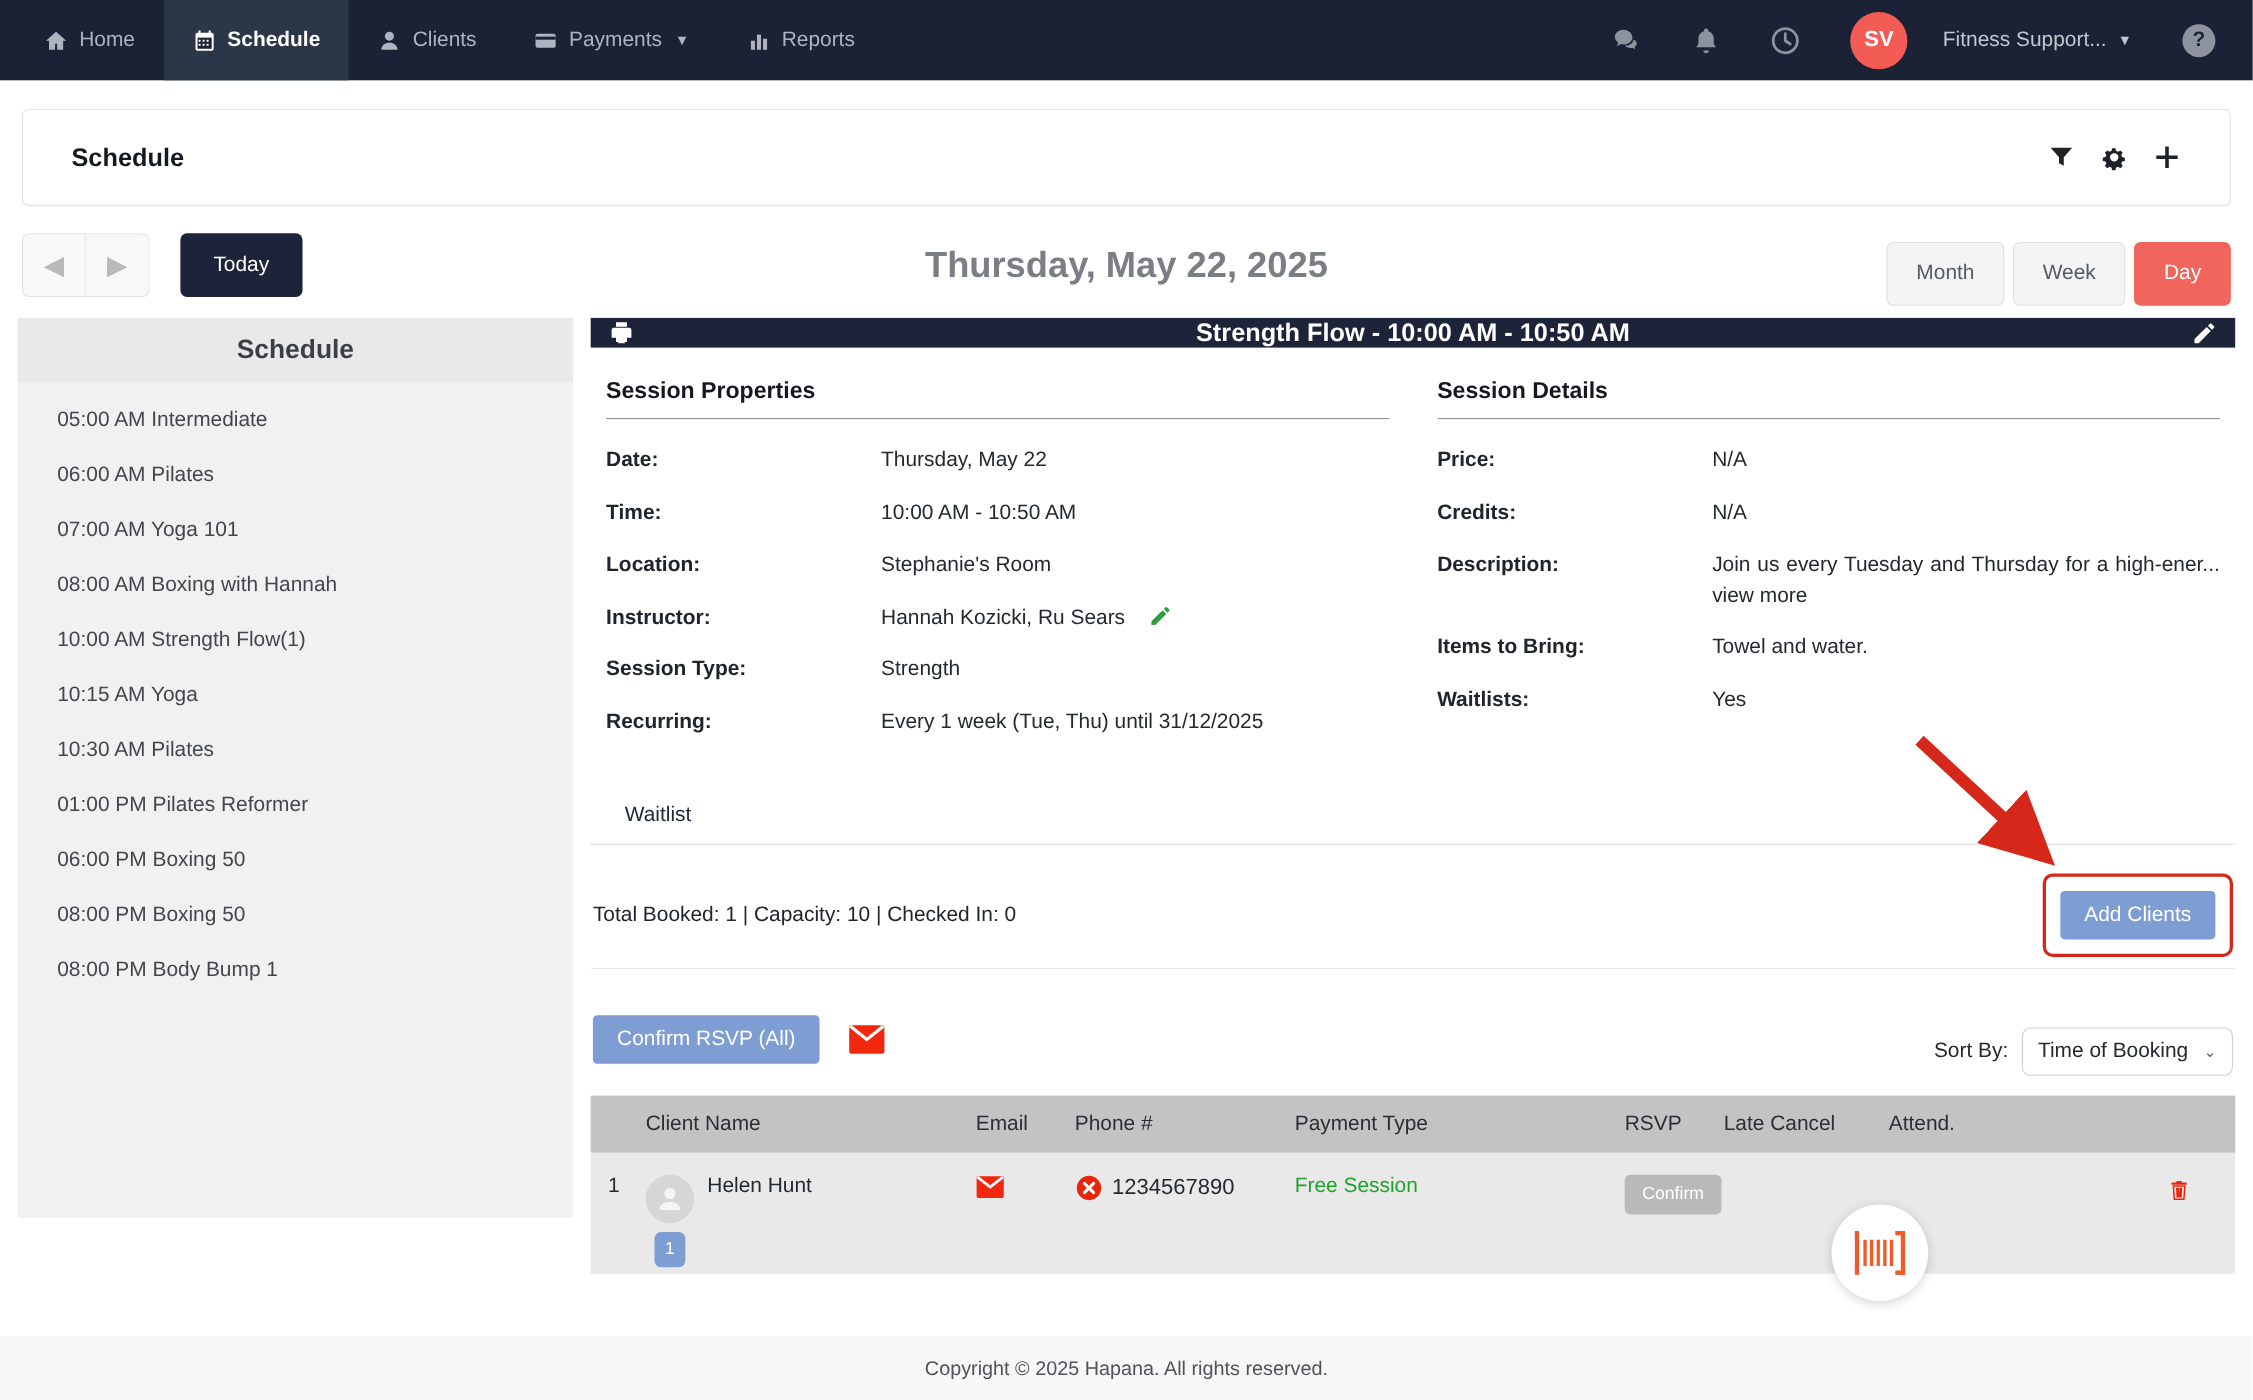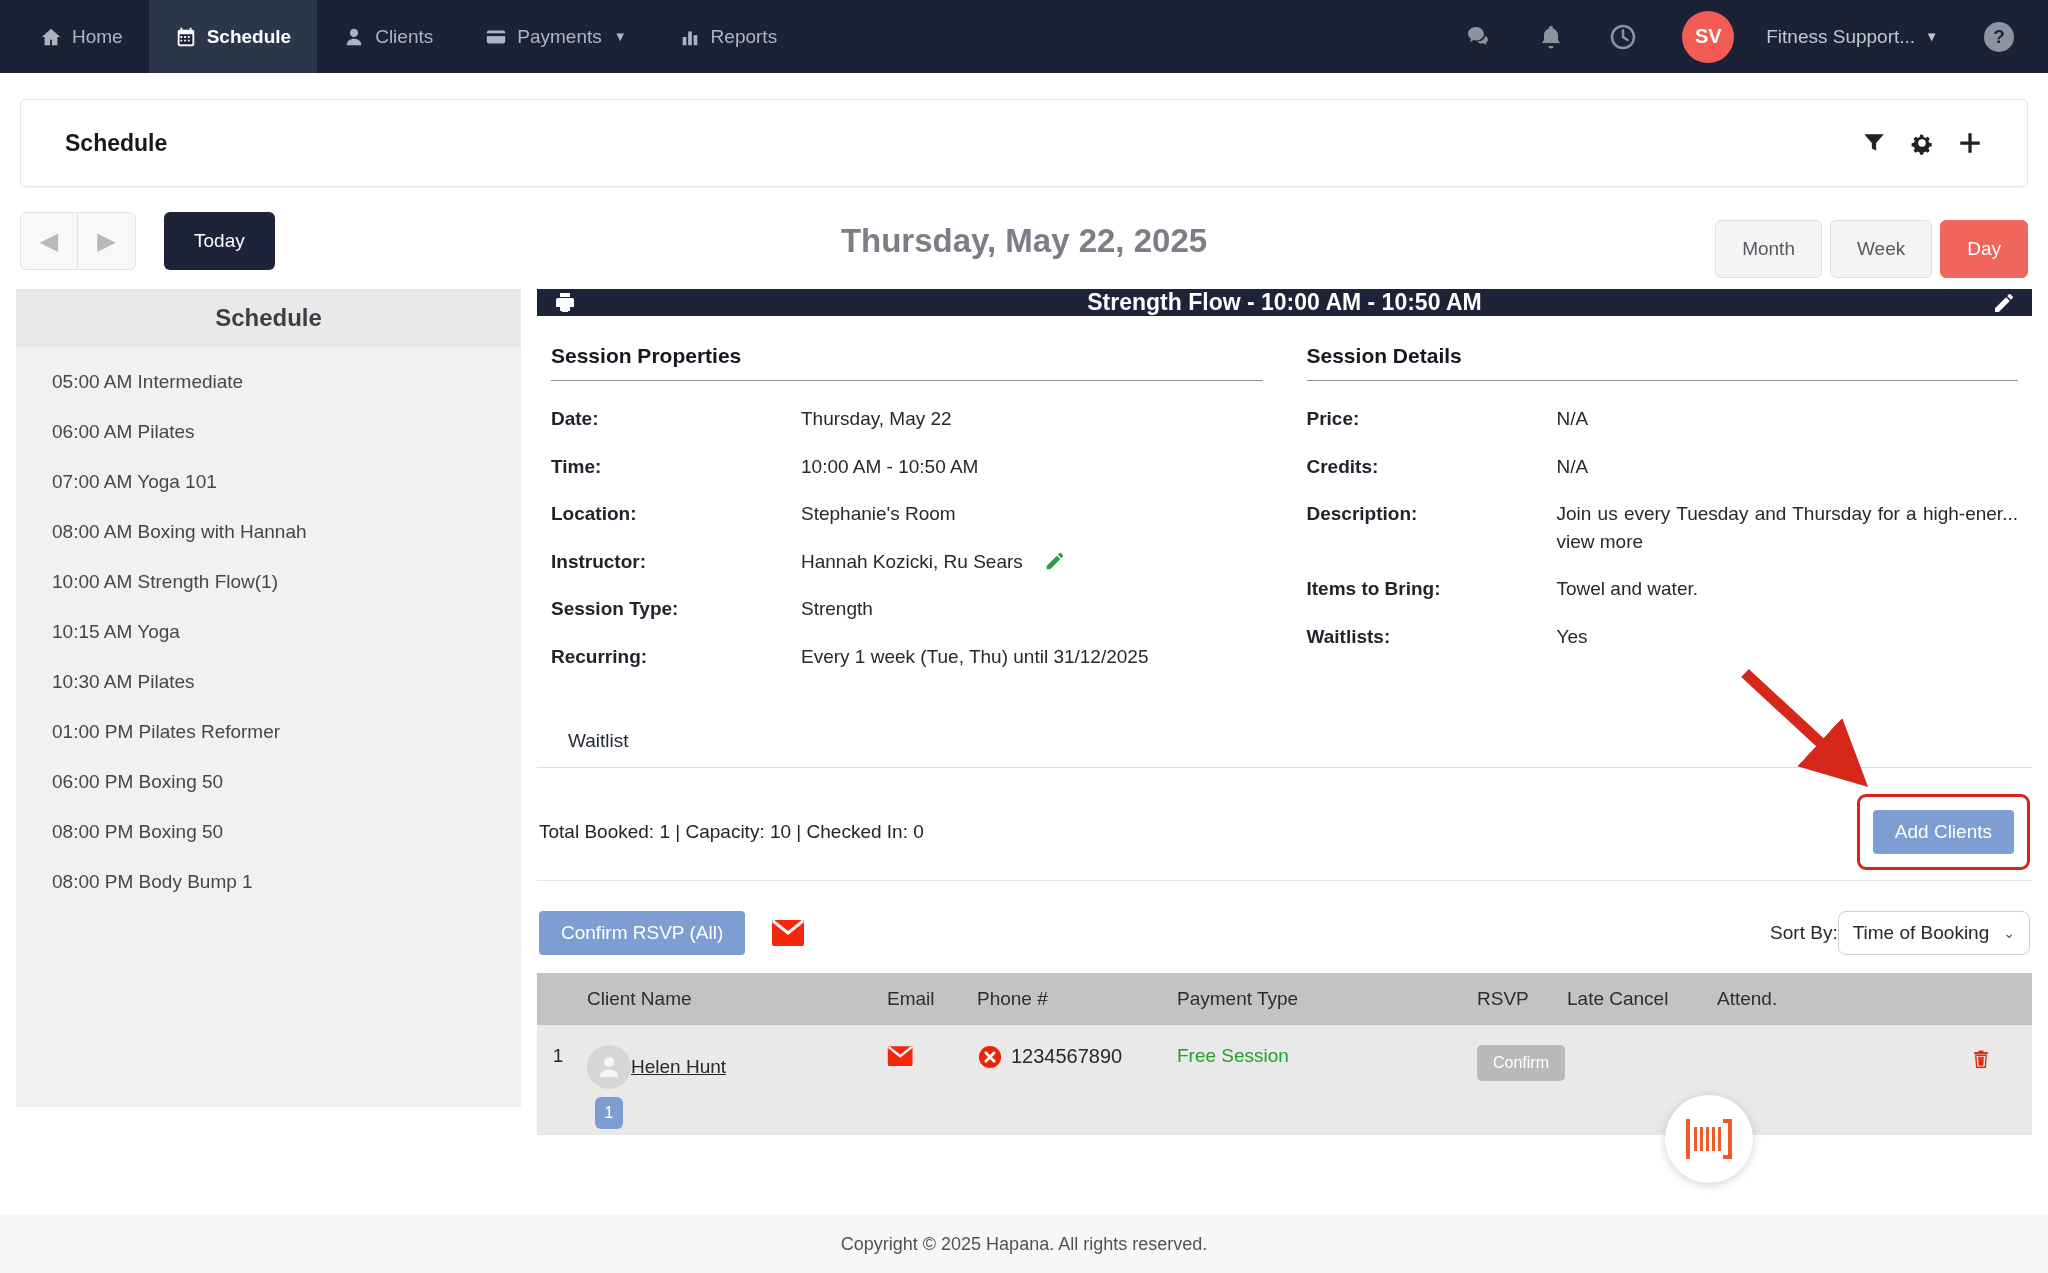--- a/index.html
+++ b/index.html
@@ -79,34 +79,34 @@
   
   .summary-row { margin-top:26px; display:flex; align-items:center; position:relative; padding:0 2px; }
   .summary-text { font-size:19px; color:#20242c; }
   .add-wrap { margin-left:auto; border:3px solid #d5281b; border-radius:9px; padding:13px; }
   .btn-blue { background:#7d9dd3; color:#fff; border:none; border-radius:4px; font-size:19px;
               font-family:inherit; padding:11px 22px; cursor:pointer; }
   .rule { border:none; border-top:1px solid #e8e8e8; margin-top:10px; }
   
   .actions-row { margin-top:30px; display:flex; align-items:center; padding:0 2px; }
   .mail-red { width:34px; height:28px; margin-left:26px; display:inline-flex; cursor:pointer; }
-  .sort-area { margin-left:auto; display:flex; align-items:center; gap:0; font-size:19px; color:#24282f; }
+  .sort-area { margin-left:auto; display:flex; align-items:center; gap:12px; font-size:19px; color:#24282f;margin-top:23px; }
   .select-box { border:1px solid #cfcfcf; border-radius:8px; background:#fff; padding:10px 14px; font-size:19px;
                 display:flex; align-items:center; gap:14px; cursor:pointer; color:#24282f; }
   .select-box .chev { font-size:14px; color:#555; }
   
   .table { margin-top:18px; }
   .t-head, .t-row { display:grid; grid-template-columns:50px 300px 90px 200px 300px 90px 150px 150px 1fr 60px;
                     align-items:center; }
   .t-head { background:#c3c3c3; height:52px; font-size:19px; color:#2b2e34; }
   .t-row { background:#e9e9e9; height:110px; align-items:start; padding-top:20px; }
   .t-cell { padding-right:8px; }
   .idx { text-align:center; font-size:19px; color:#24282f; }
   .client-cell { display:flex; flex-direction:column; gap:8px; }
-  .client-line { display:flex; align-items:center; gap:0;text-decoration:underline; }
+  .client-line { display:flex; align-items:flex-start; gap:12px; }
   .c-avatar { width:44px; height:44px; border-radius:50%; background:#d6d6d6; display:flex; align-items:center;
               justify-content:center; flex:none; }
   .c-avatar svg { width:30px; height:30px; fill:#f5f5f5; }
   .client-name { font-size:19px; color:#24282f; cursor:pointer; }
   .count-badge { width:28px; height:32px; background:#7d9dd3; color:#fff; border-radius:6px; font-size:16px;
                  display:flex; align-items:center; justify-content:center; margin-left:8px; }
   .mail-cell svg, .phone-ic svg { width:28px; height:24px; }
   .phone-cell { display:flex; gap:8px; font-size:20px; color:#24282f; }
   .phone-ic { width:26px; height:26px; display:inline-flex; }
   .payment { font-size:19px; color:#1fa32b; }

